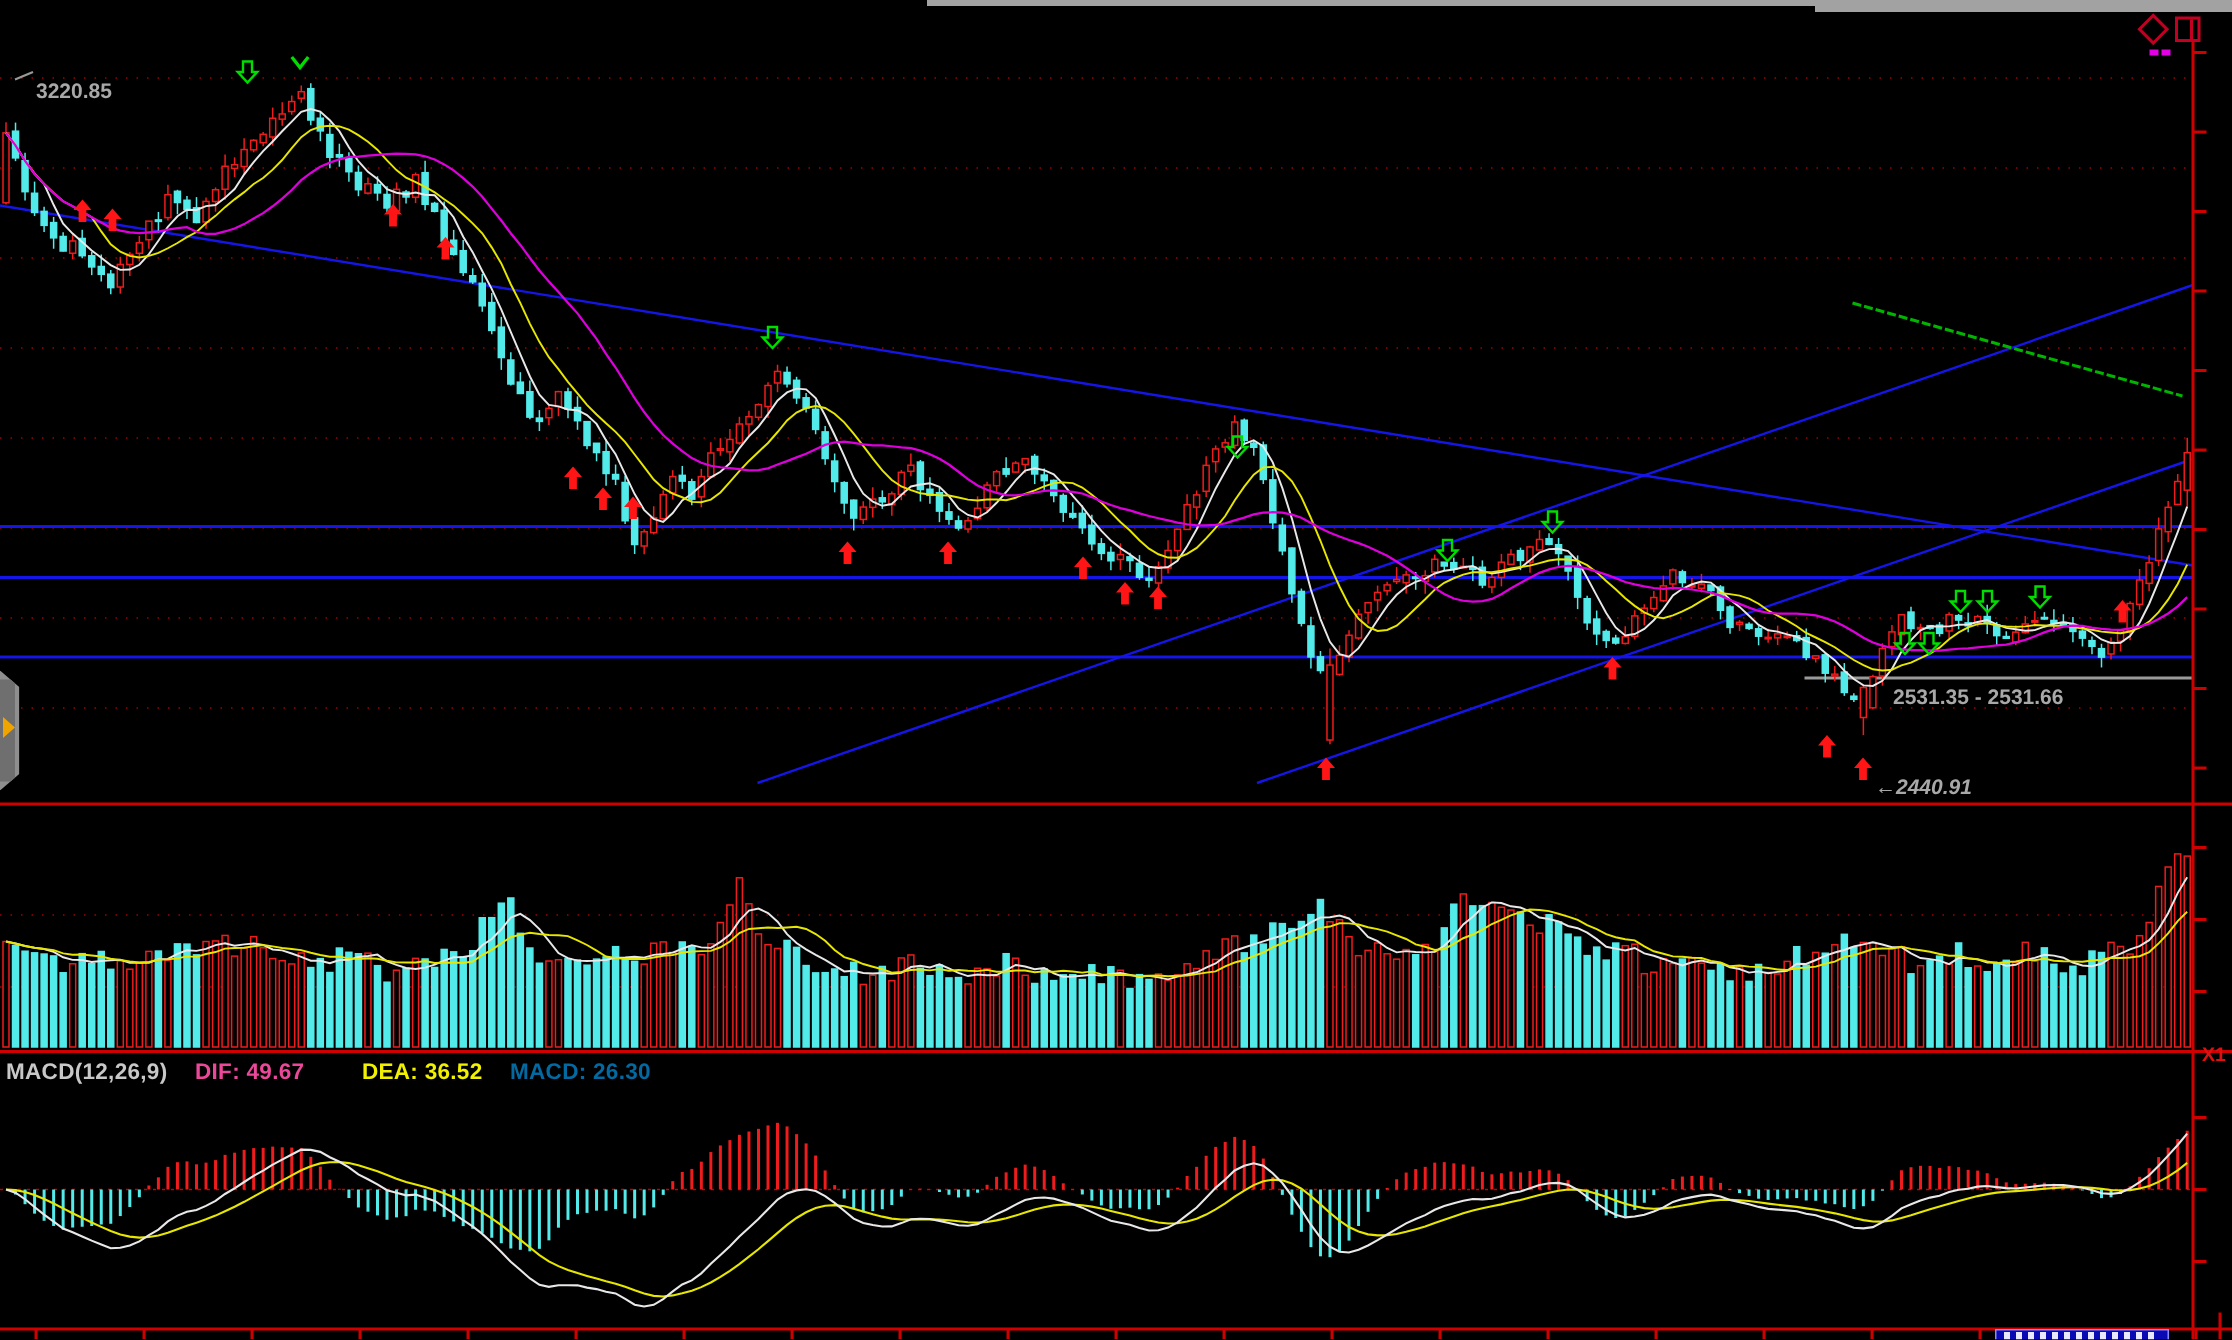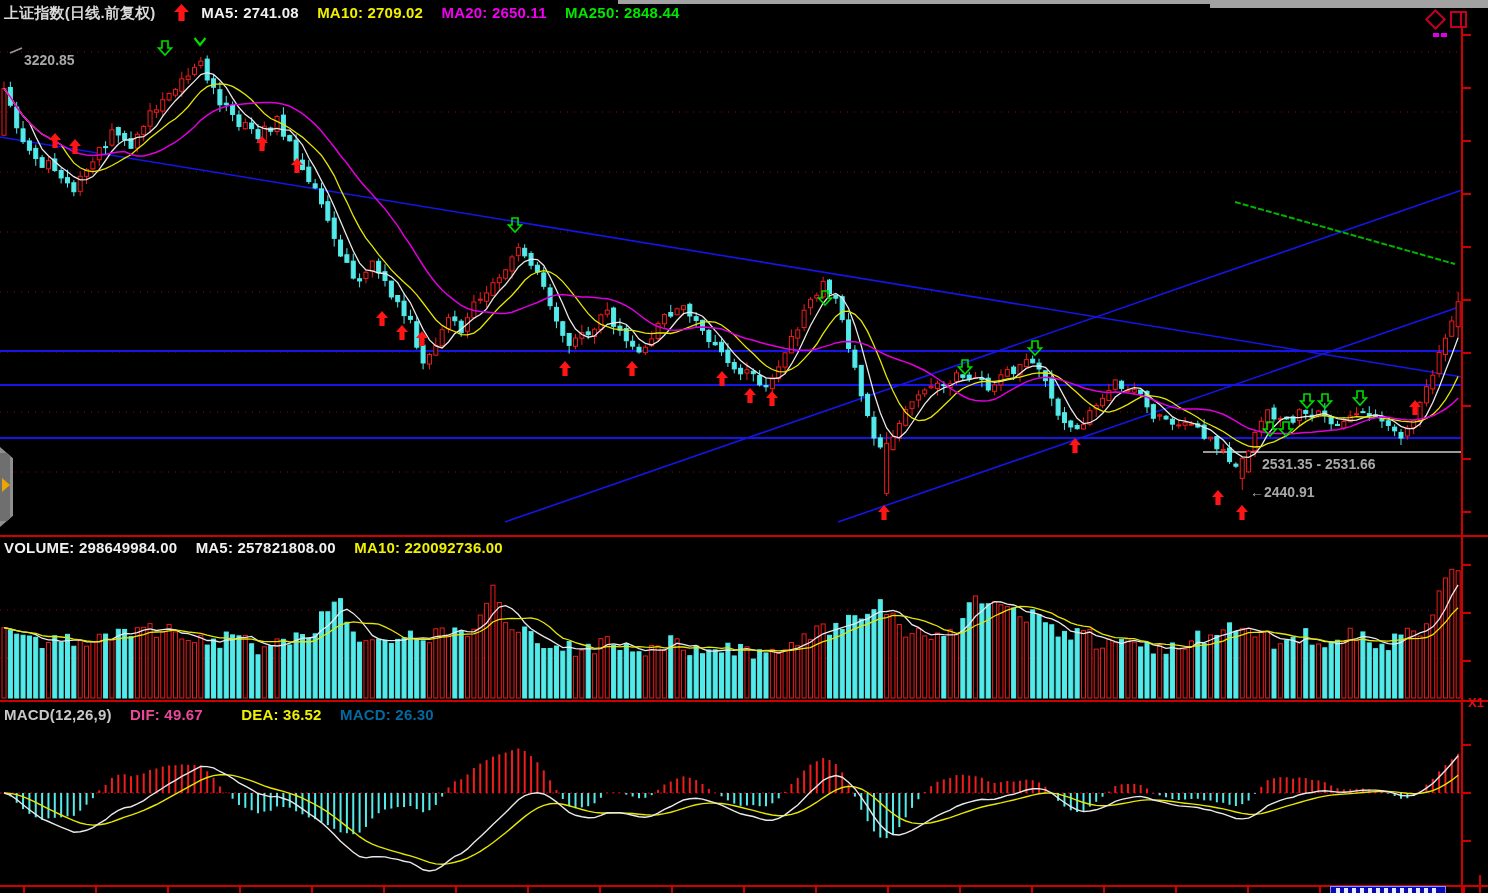--- a/index.html
+++ b/index.html
@@ -1069,40 +1069,25 @@
         <line x1="1104" y1="886" x2="1104" y2="893" stroke="#d00000" stroke-width="2"></line>
         <line x1="1176" y1="886" x2="1176" y2="893" stroke="#d00000" stroke-width="2"></line>
         <line x1="1248" y1="886" x2="1248" y2="893" stroke="#d00000" stroke-width="2"></line>
         <line x1="1320" y1="886" x2="1320" y2="893" stroke="#d00000" stroke-width="2"></line>
         <line x1="1392" y1="886" x2="1392" y2="893" stroke="#d00000" stroke-width="2"></line>
         <line x1="1464" y1="886" x2="1464" y2="893" stroke="#d00000" stroke-width="2"></line>
         <line x1="1480" y1="875" x2="1480" y2="893" stroke="#d00000" stroke-width="2"></line>
       </g>
     </svg>
 
-  <div id="title-bar" class="hdr">
-    <span>上证指数(日线.前复权)</span>
-    <svg width="15" height="17" style="vertical-align:-3px;margin-right:8px;">
-      <path d="M7.5 0 L15 8 L10.6 8 L10.6 17 L4.4 17 L4.4 8 L0 8 Z" fill="#ff1515"></path>
-    </svg>
-    <span style="color: rgb(240, 240, 240);">MA5: 2741.08</span>
-    <span style="color: rgb(240, 240, 0);">MA10: 2709.02</span>
-    <span style="color: rgb(240, 0, 240);">MA20: 2650.11</span>
-    <span style="color: rgb(0, 230, 0);">MA250: 2848.44</span>
-  </div>
 
   <div class="lbl" style="left: 24px; top: 52px; color: rgb(168, 168, 168);">3220.85</div>
   <div class="lbl" style="left: 1262px; top: 456px; color: rgb(168, 168, 168);">2531.35 - 2531.66</div>
-  <div class="lbl" style="left: 1250px; top: 484px; color: rgb(168, 168, 168);">←2440.91</div>
+  <div class="lbl" style="left: 1250px; top: 516px; color: rgb(168, 168, 168); font-style: italic;">←2440.91</div>
 
-  <div id="vol-header" class="hdr">
-    <span style="color: rgb(240, 240, 240);">VOLUME: 298649984.00</span>
-    <span style="color: rgb(240, 240, 240);">MA5: 257821808.00</span>
-    <span style="color: rgb(240, 240, 0);">MA10: 220092736.00</span>
-  </div>
   <div id="x1-label">X1</div>
 
   <div id="macd-header" class="hdr">
     <span style="color: rgb(200, 200, 200); margin-top: 28px;">MACD(12,26,9)</span>
     <span style="color: #ec4899;">DIF: 49.67</span>
     <span style="color: rgb(240, 240, 0); margin-left: 20px;">DEA: 36.52</span>
     <span style="color: #0369a1; text-align: center;">MACD: 26.30</span>
   </div>
 
   <div id="side-tab">

